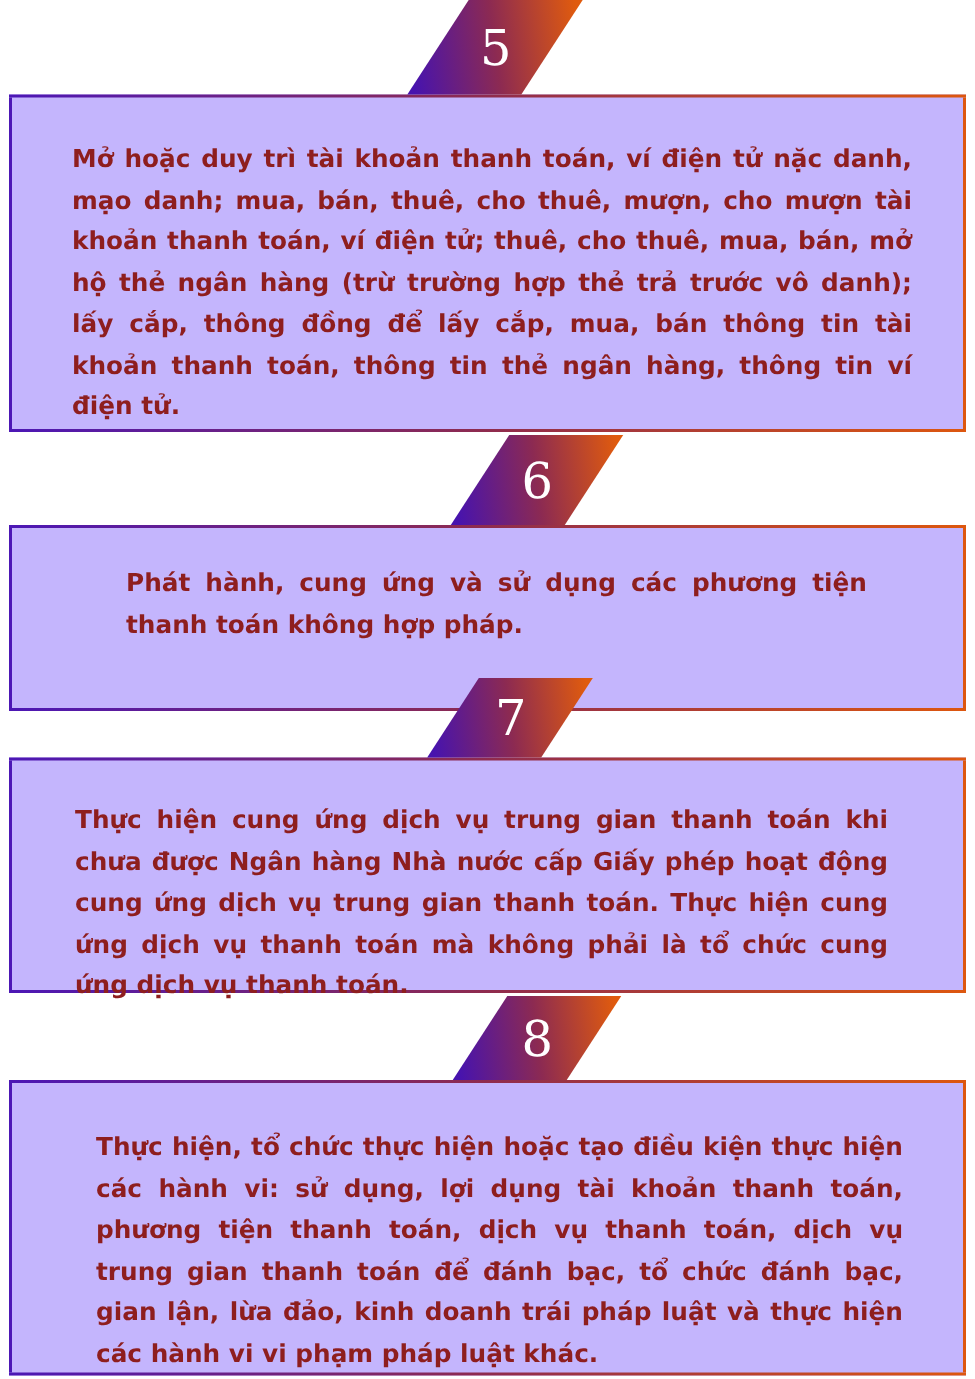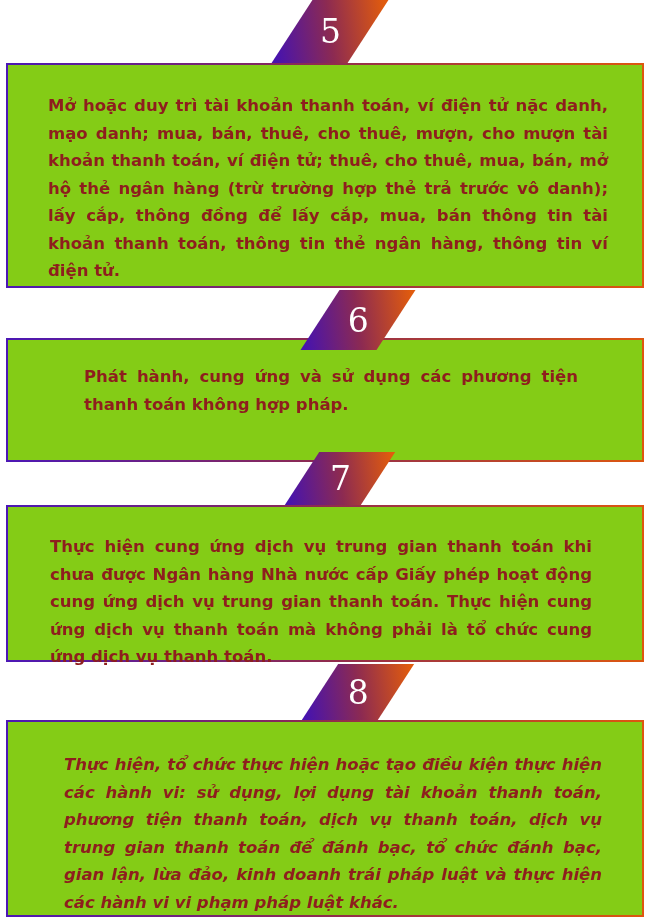--- a/index.html
+++ b/index.html
@@ -36,37 +36,37 @@
   .b5 { left: 292px; top: 0;     height: 63px; }
   .b6 { left: 320px; top: 290px; height: 60px; }
   .b7 { left: 302px; top: 452px; height: 53px; }
   .b8 { left: 320px; top: 664px; height: 56px; }
   
   .card {
     position: absolute;
     left: 6px;
     width: 638px;
     box-sizing: border-box;
-    background: #84cc16;
+    background: #c4b5fd;
     border: 2px solid;
     border-image: linear-gradient(90deg, #4c17b5 0%, #8f2b4e 50%, #dd570f 100%) 1;
     z-index: 1;
   }
   .card p {
     margin: 0;
     color: #8e1e1e;
     font-weight: bold;
     font-size: 16.5px;
     line-height: 27.5px;
     text-align: justify;
   }
   .c5 { top: 63px;  height: 225px; padding: 27px 34px 0 40px; }
-  .c6 { top: 338px; height: 124px; padding: 23px 64px 0 76px; }
+  .c6 { top: 350px; height: 124px; padding: 23px 64px 0 76px; }
   .c7 { top: 505px; height: 157px; padding: 26px 50px 0 42px; }
-  .c8 { top: 720px; height: 197px; padding: 29px 40px 0 56px; font-style: italic; }
+  .c8 { top: 720px; height: 197px; padding: 29px 40px 0 56px; }
 </style>
 </head>
 <body>
 
 <div class="canvas">
 
   <div class="badge b5">
     <span class="num">5</span>
   </div>
   <div class="card c5">

